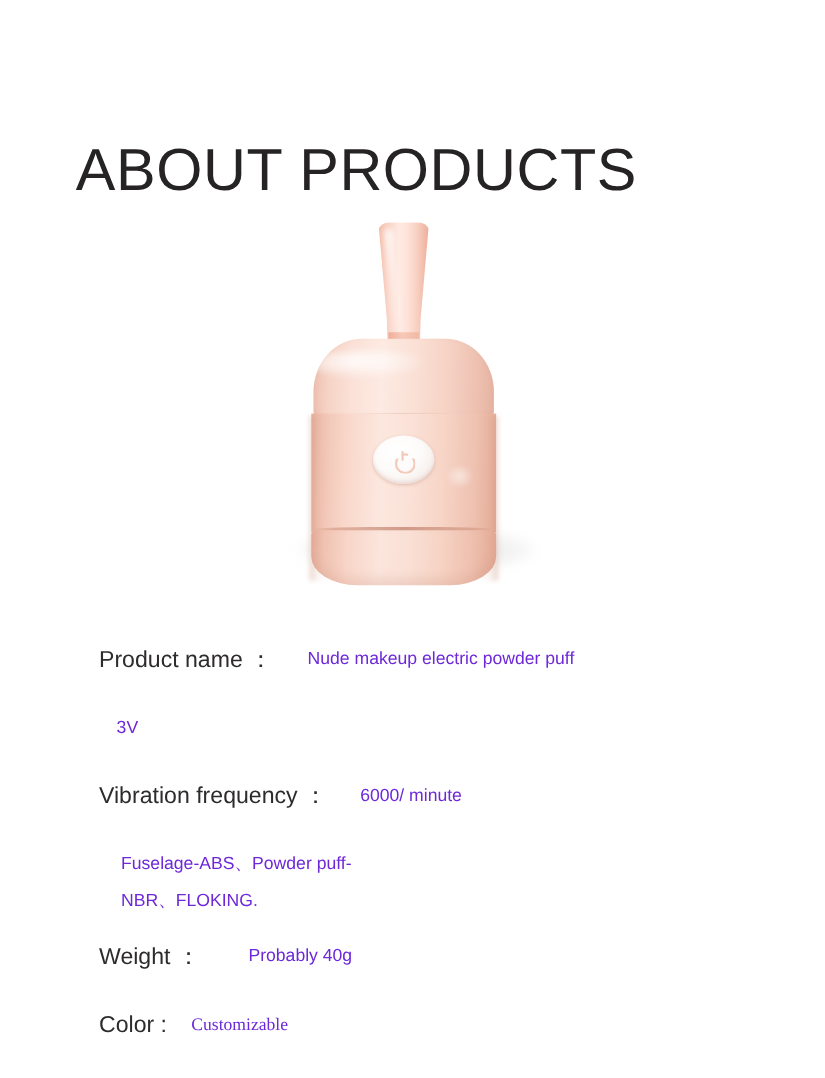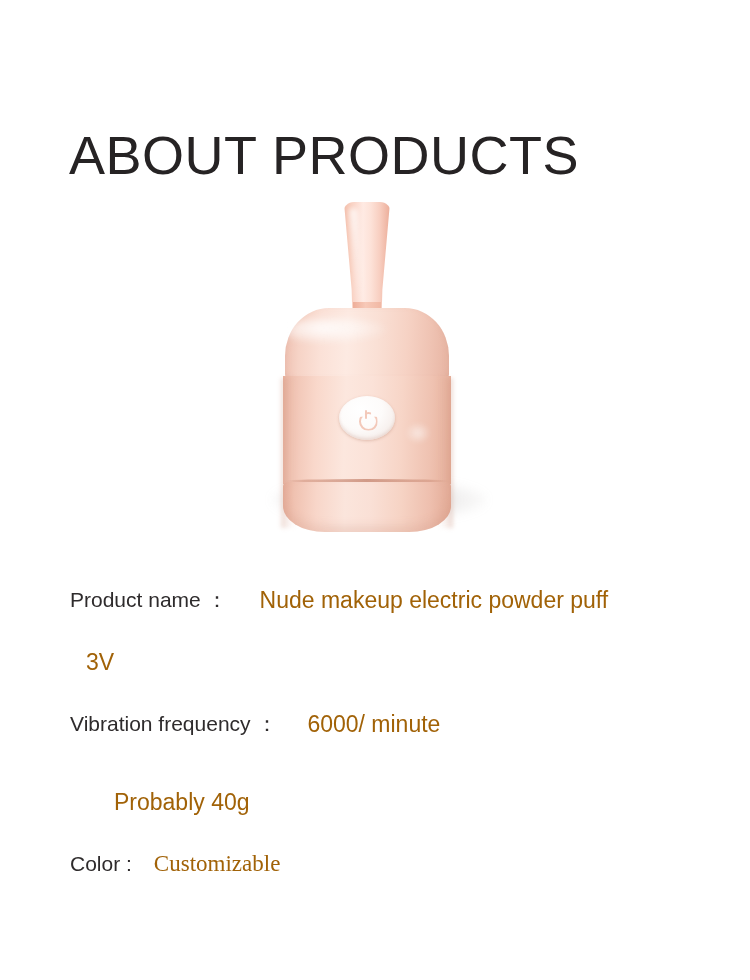--- a/index.html
+++ b/index.html
@@ -288,42 +288,42 @@
     top: 0;
     width: 2.2px;
     height: 9px;
     border-radius: 1.2px;
     background: #f3c9ba;
   }
 
   
   .spec-list {
     position: absolute;
-    left: 70px;
+    left: 90px;
     top: 583px;
     width: 600px;
   }
   .spec-row {
     display: flex;
     align-items: flex-start;
     margin-bottom: 28px;
   }
   .spec-row:last-child { margin-bottom: 16px; }
 
   .spec-label {
     font-size: 21px;
     line-height: 34px;
     color: #2e2b2c;
     white-space: nowrap;
     flex: 0 0 auto;
   }
   .spec-value {
-    font-size: 23px;
+    font-size: 16px;
     line-height: 34px;
-    color: #a16207;
+    color: #6d28d9;
     flex: 0 0 auto;
   }
   .spec-value .line2 { display: block; }
 
   
   .gap-32 { padding-left: 32px; }
   .gap-16 { padding-left: 16px; }
   .gap-30 { padding-left: 30px; }
   .gap-20 { padding-left: 20px; }
   .gap-44 { padding-left: 44px; text-align: center; }
@@ -377,23 +377,28 @@
   <div class="spec-row">
     <span class="spec-value gap-16">3V</span>
   </div>
 
   <div class="spec-row">
     <span class="spec-label">Vibration frequency ：</span>
     <span class="spec-value gap-30">6000/ minute</span>
   </div>
 
   <div class="spec-row row-material">
+    <span class="spec-value gap-20">
+      <span class="line1">Fuselage-ABS、Powder puff-</span>
+      <span class="line2">NBR、FLOKING.</span>
+    </span>
   </div>
 
   <div class="spec-row">
+    <span class="spec-label">Weight ：</span>
     <span class="spec-value gap-44">Probably 40g</span>
   </div>
 
   <div class="spec-row">
     <span class="spec-label">Color :</span>
     <span class="spec-value gap-22">Customizable</span>
   </div>
 
 </div>
 

